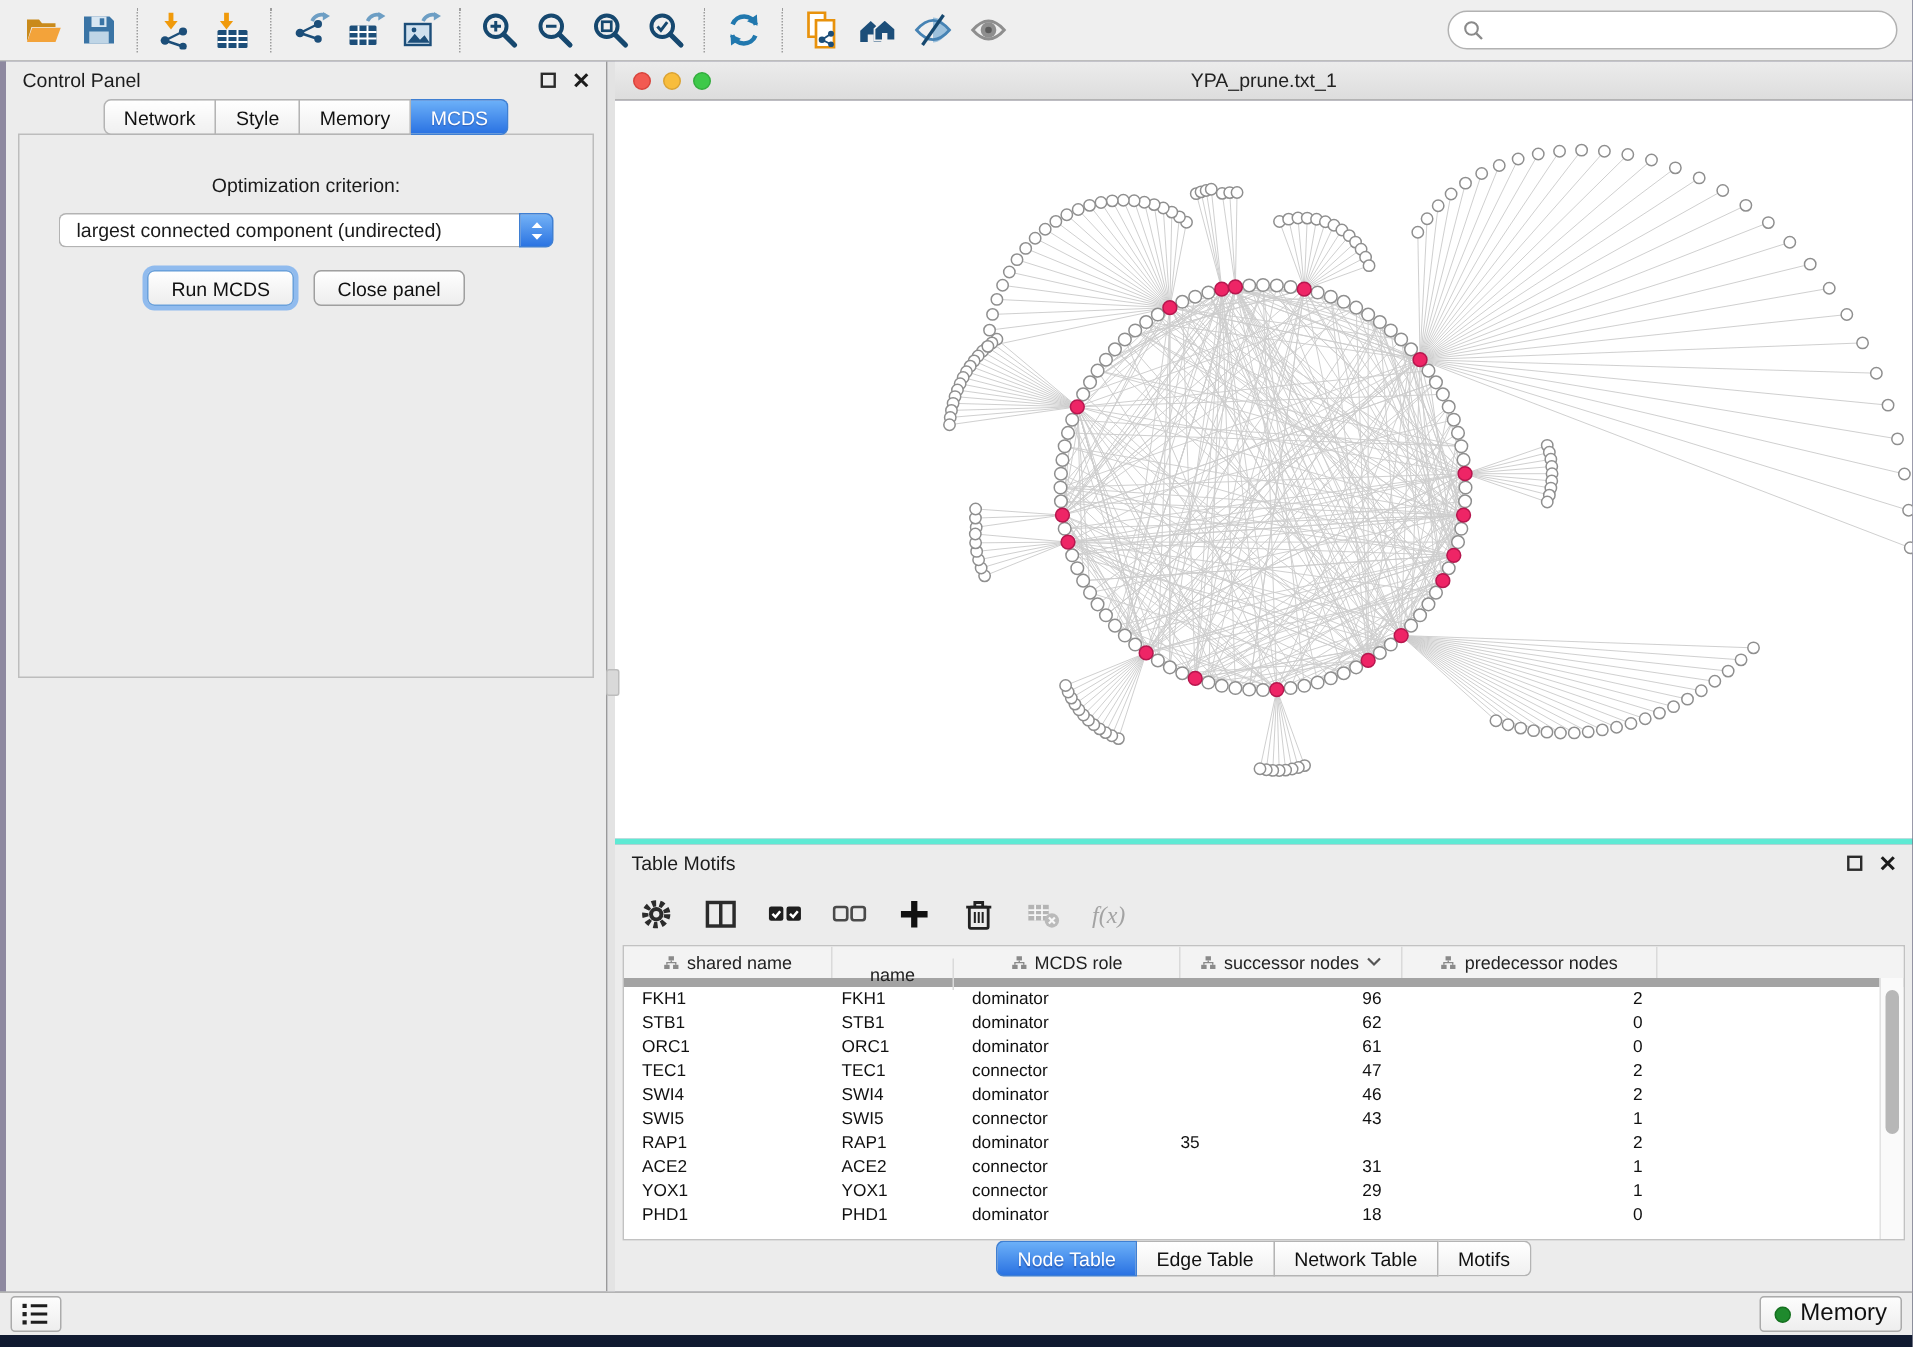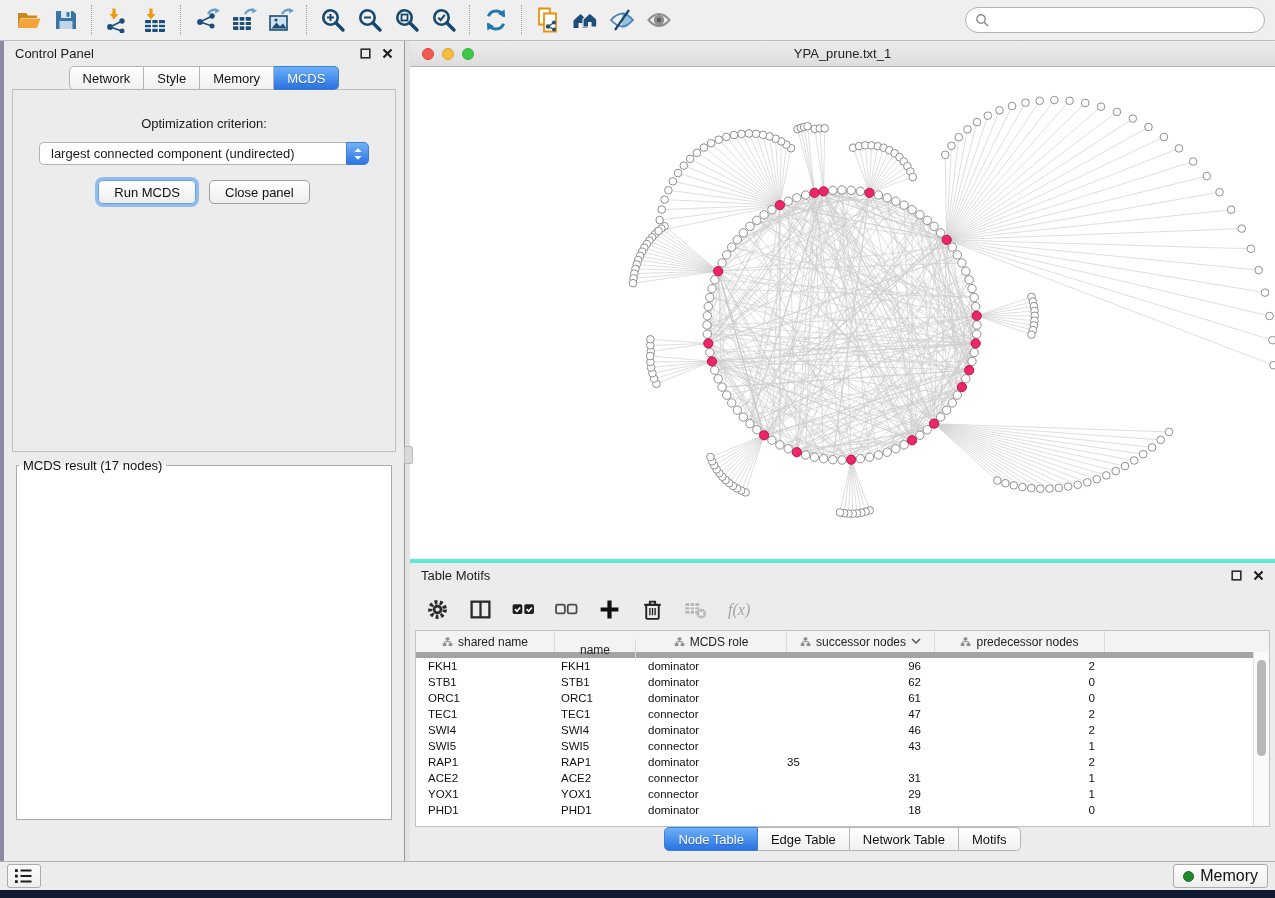--- a/index.html
+++ b/index.html
@@ -309,25 +309,20 @@
                 <path d="M5 1.2L8.6 5H1.4z" fill="#fff"></path>
                 <path d="M1.4 9h7.2L5 12.8z" fill="#fff"></path>
               </svg>
           </div>
         </div>
         <div class="cp-buttons">
           <button class="btn focused">Run MCDS</button>
           <button class="btn">Close panel</button>
         </div>
       </div>
-      <fieldset class="cp-fieldset">
-        <legend>MCDS result (17 nodes)</legend>
-        <div class="mcds-list" id="mcds-list"></div>
-        <div class="list-scroll"></div>
-      </fieldset>
     </div>
 
     <div class="splitter">
         <div class="grip"></div>
       </div>
 
     <div class="right-col">
 
       <div class="net-frame">
         <div class="net-titlebar">

